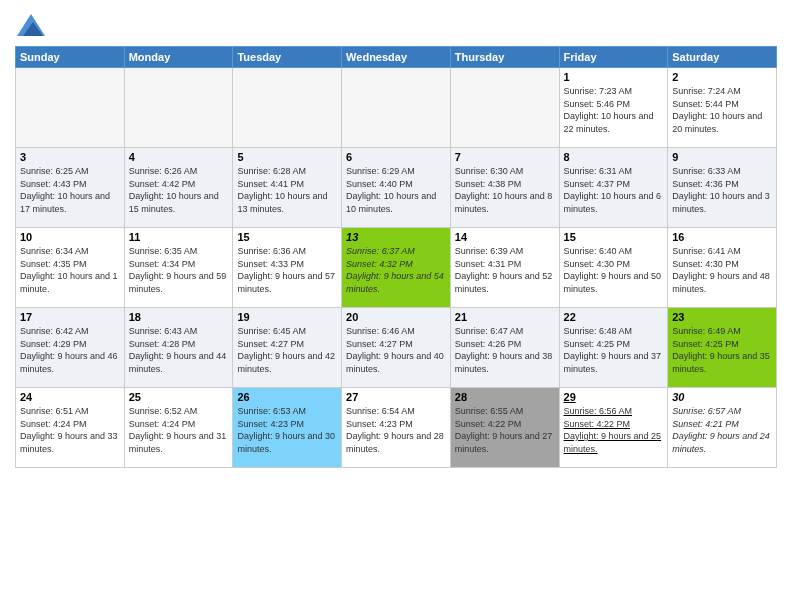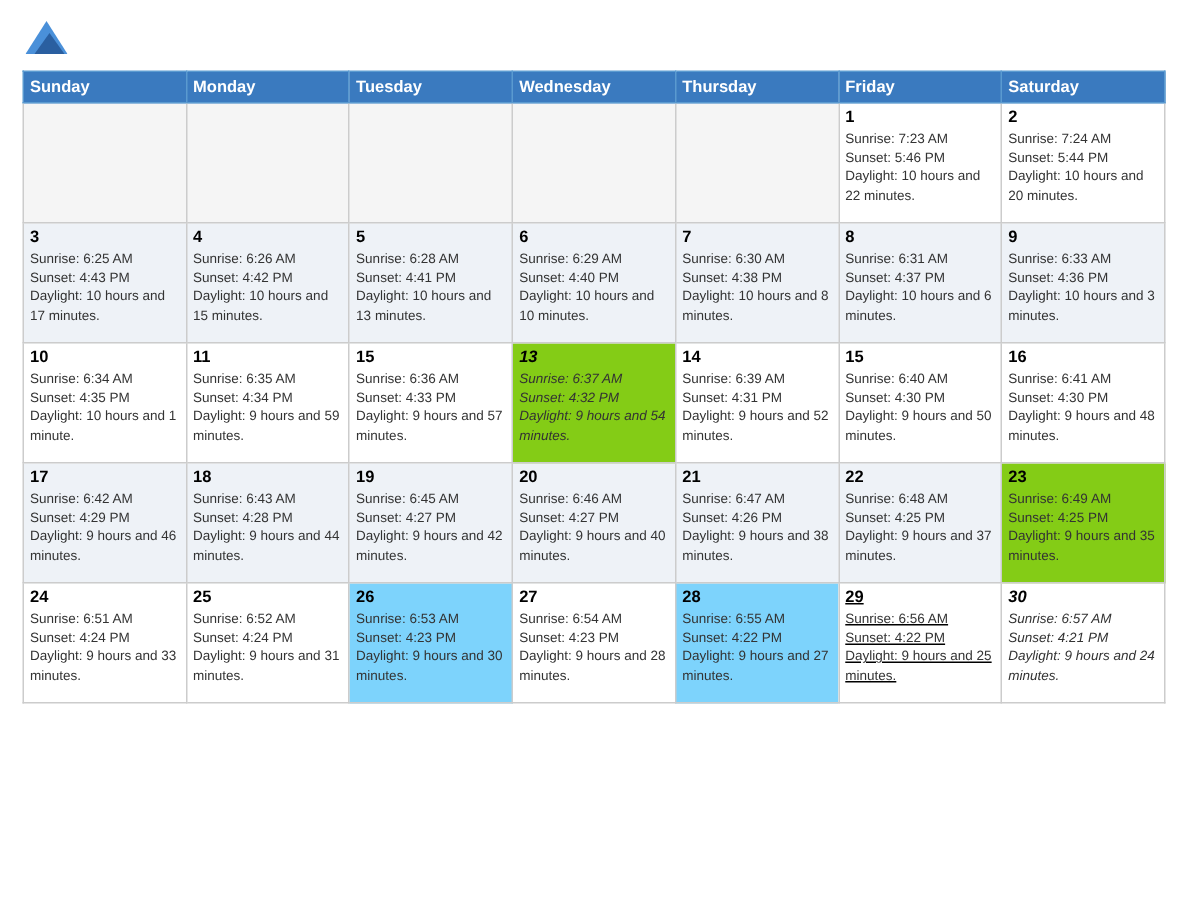--- a/index.html
+++ b/index.html
@@ -298,21 +298,21 @@
             <div class="day-info" style="white-space: pre-line;">Sunrise: 6:53 AM
 Sunset: 4:23 PM
 Daylight: 9 hours and 30 minutes.</div>
           </td>
           <td style="background: rgb(255, 255, 255);">
             <span class="day-num">27</span>
             <div class="day-info" style="white-space: pre-line;">Sunrise: 6:54 AM
 Sunset: 4:23 PM
 Daylight: 9 hours and 28 minutes.</div>
           </td>
-          <td style="background: #7dd3fc;">
+          <td style="background: #a3a3a3;">
             <span class="day-num">28</span>
             <div class="day-info" style="white-space: pre-line;">Sunrise: 6:55 AM
 Sunset: 4:22 PM
 Daylight: 9 hours and 27 minutes.</div>
           </td>
           <td style="background: rgb(255, 255, 255); text-decoration: underline;">
             <span class="day-num">29</span>
             <div class="day-info" style="white-space: pre-line;">Sunrise: 6:56 AM
 Sunset: 4:22 PM
 Daylight: 9 hours and 25 minutes.</div>

